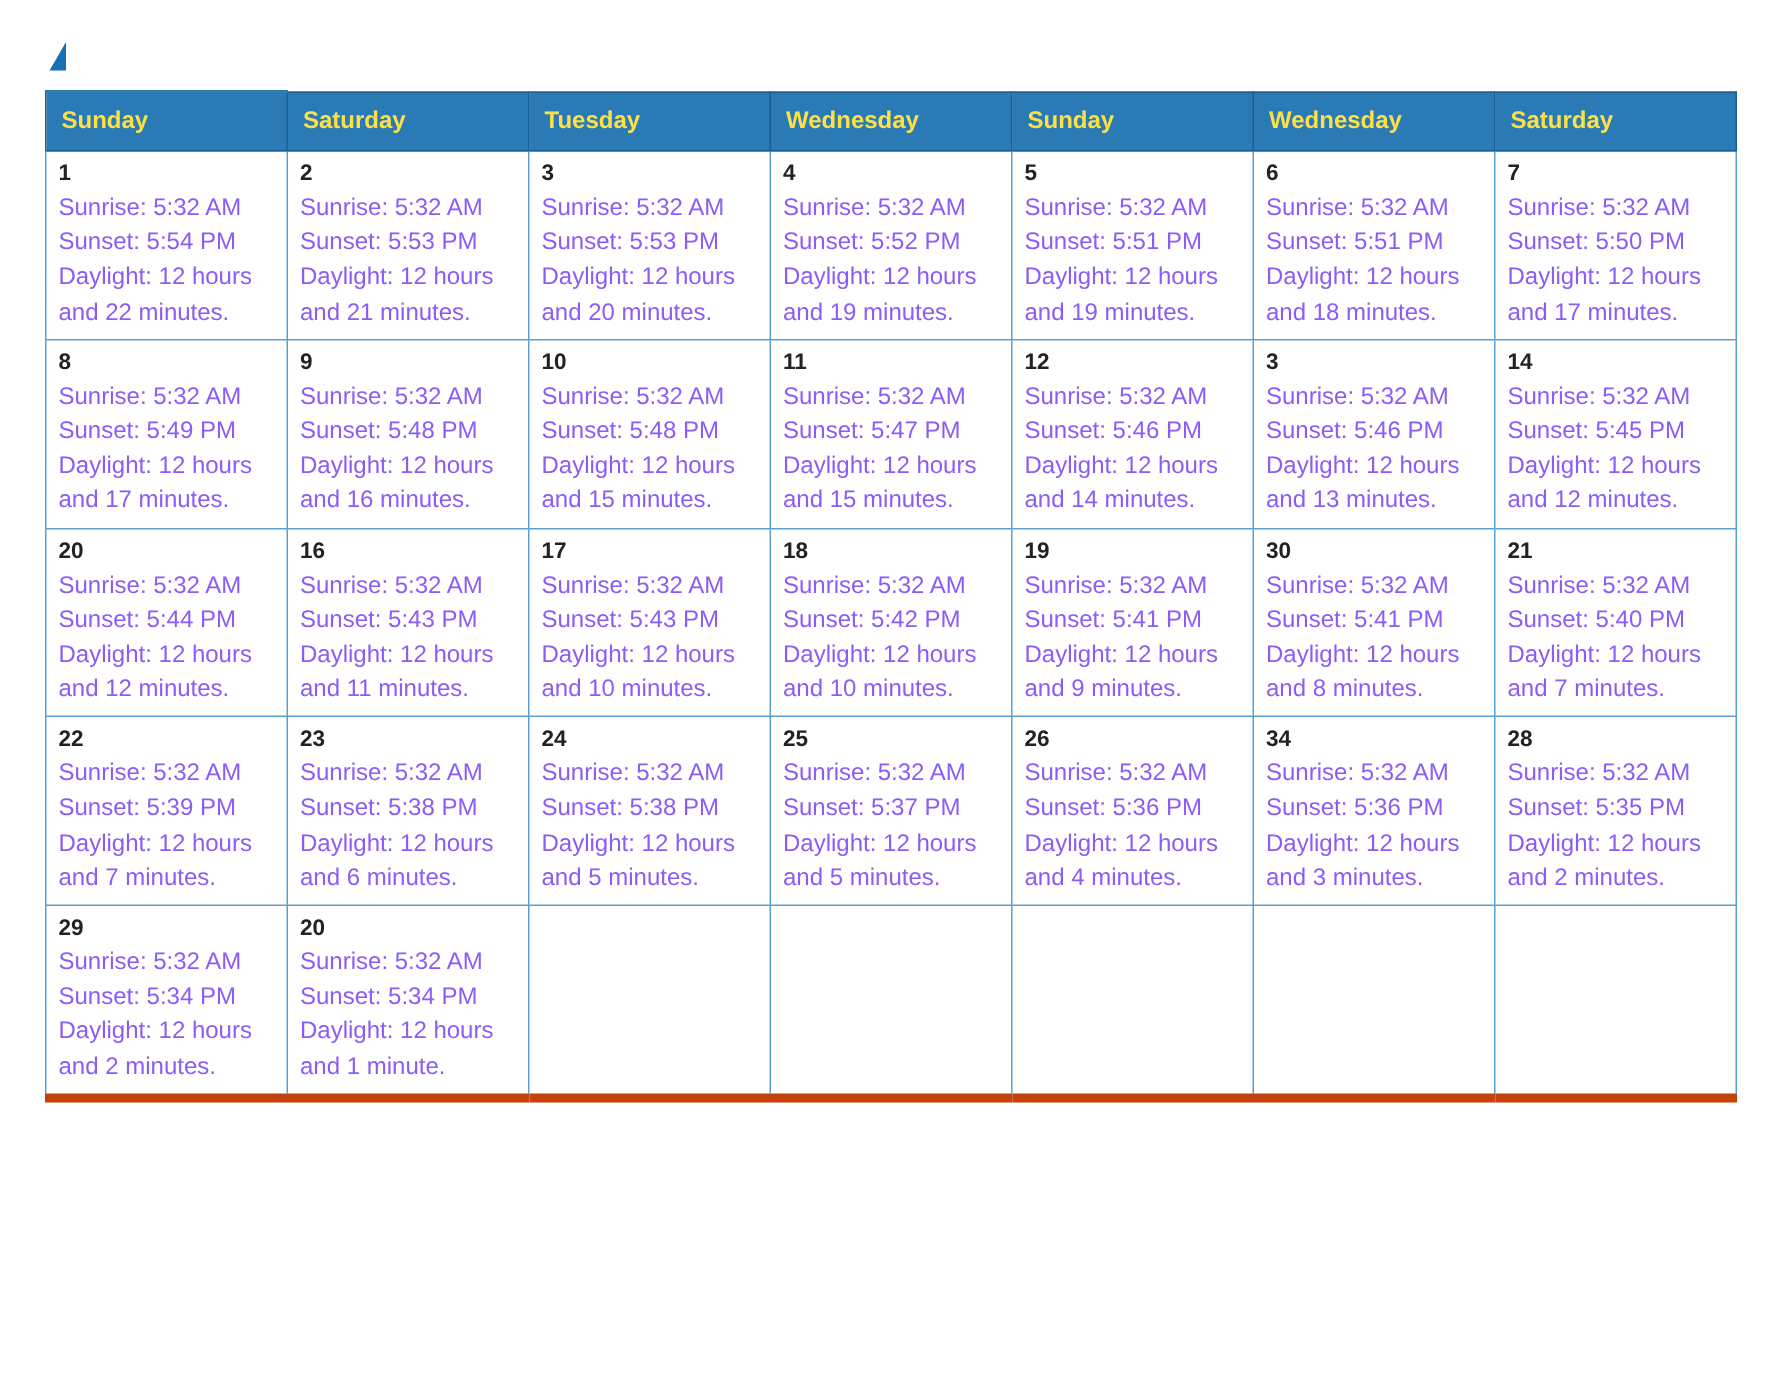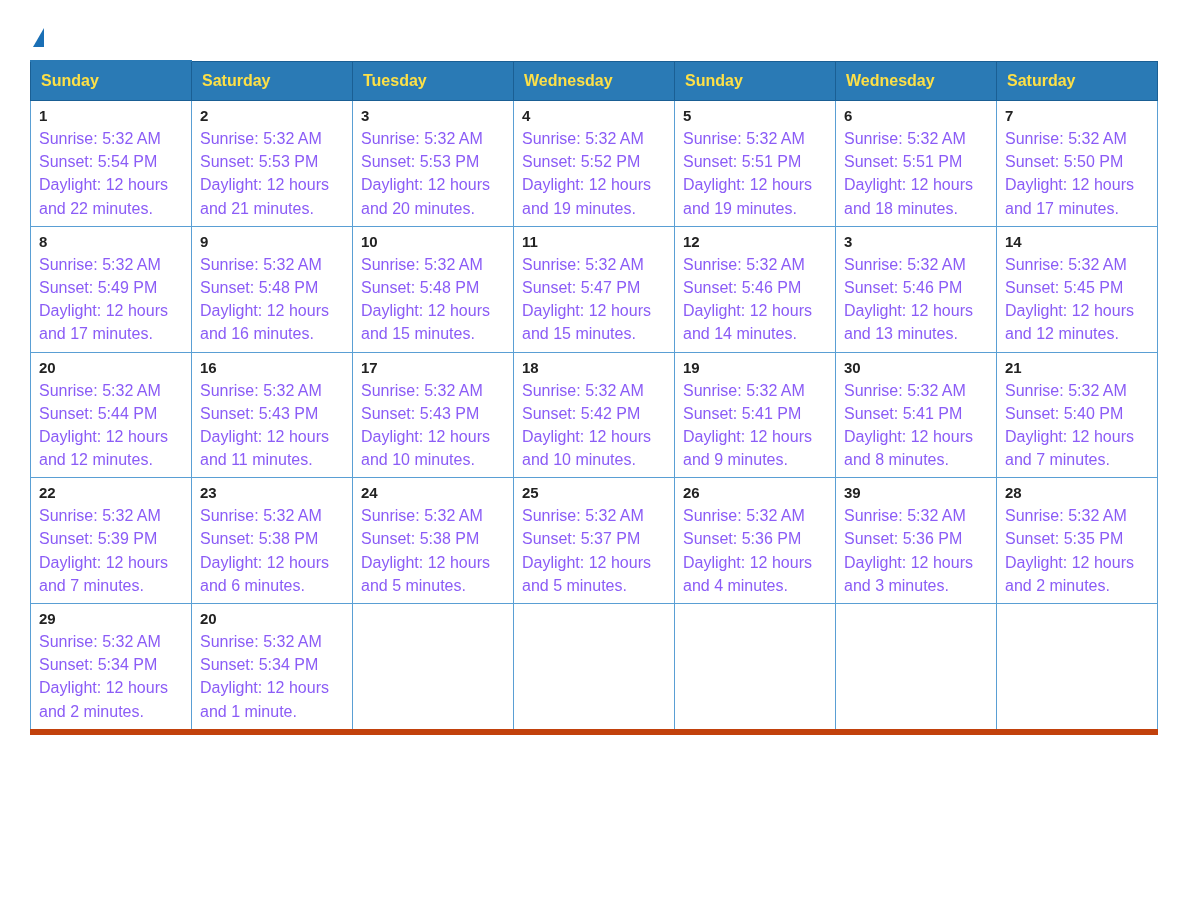--- a/index.html
+++ b/index.html
@@ -243,21 +243,21 @@
       </td>
         <td>
         <span class="day-number">25</span>
         <span class="day-info">Sunrise: 5:32 AM<br>Sunset: 5:37 PM<br>Daylight: 12 hours<br>and 5 minutes.</span>
       </td>
         <td>
         <span class="day-number">26</span>
         <span class="day-info">Sunrise: 5:32 AM<br>Sunset: 5:36 PM<br>Daylight: 12 hours<br>and 4 minutes.</span>
       </td>
         <td>
-        <span class="day-number">39</span>
+        <span class="day-number">34</span>
         <span class="day-info">Sunrise: 5:32 AM<br>Sunset: 5:36 PM<br>Daylight: 12 hours<br>and 3 minutes.</span>
       </td>
         <td>
         <span class="day-number">28</span>
         <span class="day-info">Sunrise: 5:32 AM<br>Sunset: 5:35 PM<br>Daylight: 12 hours<br>and 2 minutes.</span>
       </td>
       </tr>
       <tr>
         <td>
         <span class="day-number">29</span>

